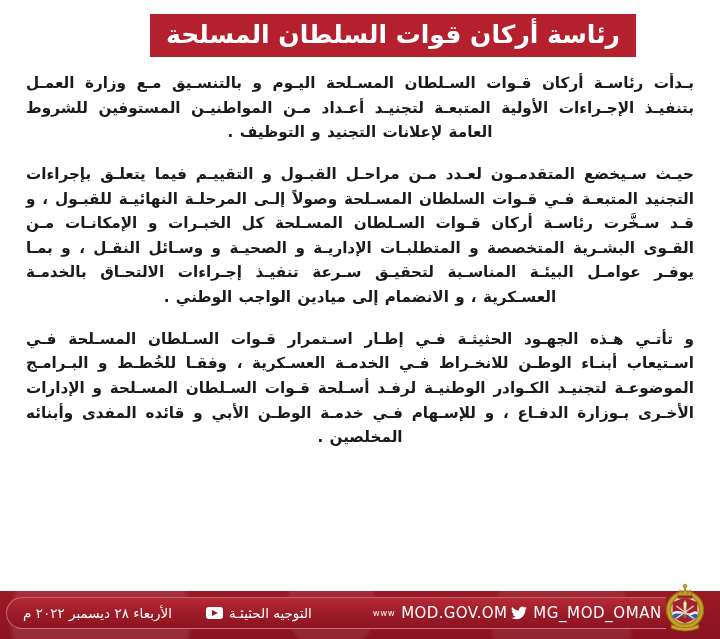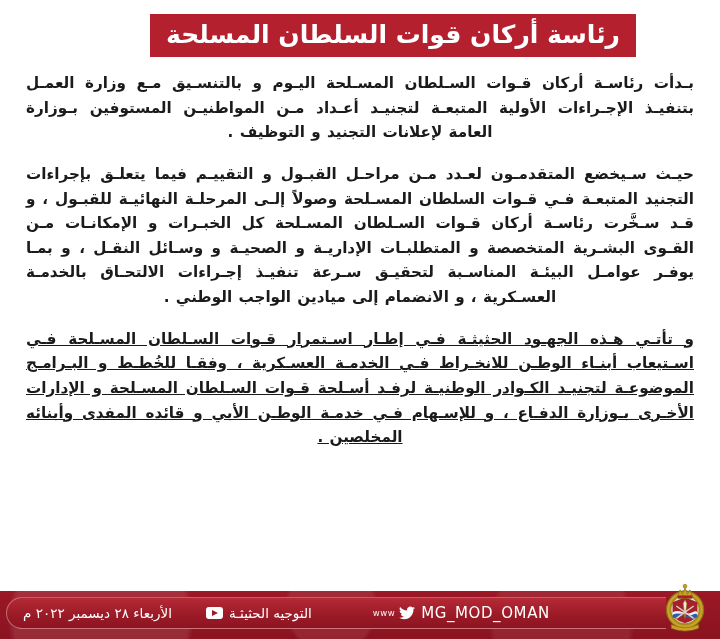--- a/index.html
+++ b/index.html
@@ -47,21 +47,21 @@
   .para {
     color: #1b1b1b;
     font-size: 15.2px;
     line-height: 1.62;
     text-align: justify;
     text-align-last: center;
     margin: 0 0 17px 0;
     font-weight: 600;
     word-spacing: 1px;
   }
-  .para.last { margin-bottom: 12px; text-decoration: underline; }
+  .para.last { margin-bottom: 12px; }
 
   
   .footer {
     position: absolute;
     left: 0;
     bottom: 0;
     width: 720px;
     height: 48px;
     background: #8e1420;
     background-image:
@@ -151,39 +151,40 @@
   }
 </style>
 </head>
 <body>
 
 <div class="headline">
   <div class="headline-line">رئاسة أركان قوات السلطان المسلحة</div>
 </div>
 
 <div class="article">
-  <p class="para">بـدأت رئاسـة أركان قـوات السـلطان المسـلحة اليـوم و بالتنسـيق مـع وزارة العمـل بتنفيـذ الإجـراءات الأولية المتبعـة لتجنيـد أعـداد مـن المواطنيـن المستوفين بـوزارة العامة لإعلانات التجنيد و التوظيف .</p>
+  <p class="para">بـدأت رئاسـة أركان قـوات السـلطان المسـلحة اليـوم و بالتنسـيق مـع وزارة العمـل بتنفيـذ الإجـراءات الأولية المتبعـة لتجنيـد أعـداد مـن المواطنيـن المستوفين للشروط العامة لإعلانات التجنيد و التوظيف .</p>
   <p class="para">حيـث سـيخضع المتقدمـون لعـدد مـن مراحـل القبـول و التقييـم فيما يتعلـق بإجراءات التجنيد المتبعـة فـي قـوات السلطان المسـلحة وصولاً إلـى المرحلـة النهائيـة للقبـول ، و قـد سـخَّرت رئاسـة أركان قـوات السـلطان المسـلحة كل الخبـرات و الإمكانـات مـن القـوى البشـرية المتخصصة و المتطلبـات الإداريـة و الصحيـة و وسـائل النقـل ، و بمـا يوفـر عوامـل البيئـة المناسـبة لتحقيـق سـرعة تنفيـذ إجـراءات الالتحـاق بالخدمـة العسـكرية ، و الانضمام إلى ميادين الواجب الوطني .</p>
   <p class="para last">و تأتـي هـذه الجهـود الحثيثـة فـي إطـار اسـتمرار قـوات السـلطان المسـلحة فـي اسـتيعاب أبنـاء الوطـن للانخـراط فـي الخدمـة العسـكرية ، وفقـا للخُطـط و البـرامـج الموضوعـة لتجنيـد الكـوادر الوطنيـة لرفـد أسـلحة قـوات السـلطان المسـلحة و الإدارات الأخـرى بـوزارة الدفـاع ، و للإسـهام فـي خدمـة الوطـن الأبي و قائده المفدى وأبنائه المخلصين .</p>
 </div>
 
 <div class="footer">
   <div class="footer-bar">
 
     <div class="foot-item foot-date">
       <span>الأربعاء ٢٨ ديسمبر ٢٠٢٢ م</span>
     </div>
 
     <div class="foot-item foot-moral">
       <span>التوجيه الحثيثـة</span>
       <span class="icon-youtube"></span>
     </div>
 
     <div class="foot-item foot-web">
       <span class="www">www</span>
+      <span>MOD.GOV.OM</span>
     </div>
 
     <div class="foot-item foot-twitter">
       <svg class="icon-twitter" viewBox="0 0 24 20">
         <path fill="#ffffff" d="M24 2.4c-.9.4-1.8.7-2.8.8 1-.6 1.8-1.6 2.2-2.7-.9.6-2 1-3.1 1.2A4.9 4.9 0 0 0 11.9 5c0 .4 0 .8.1 1.1A14 14 0 0 1 1.7.9 4.9 4.9 0 0 0 3.2 7.4c-.8 0-1.6-.2-2.2-.6 0 2.4 1.7 4.4 3.9 4.8-.4.1-.9.2-1.3.2-.3 0-.6 0-.9-.1.6 2 2.4 3.4 4.6 3.4A9.9 9.9 0 0 1 0 17.2a14 14 0 0 0 7.6 2.2c9 0 14-7.5 14-14v-.6c1-.7 1.8-1.6 2.4-2.4z"></path>
       </svg>
       <span>MG_MOD_OMAN</span>
     </div>
 
   </div>

